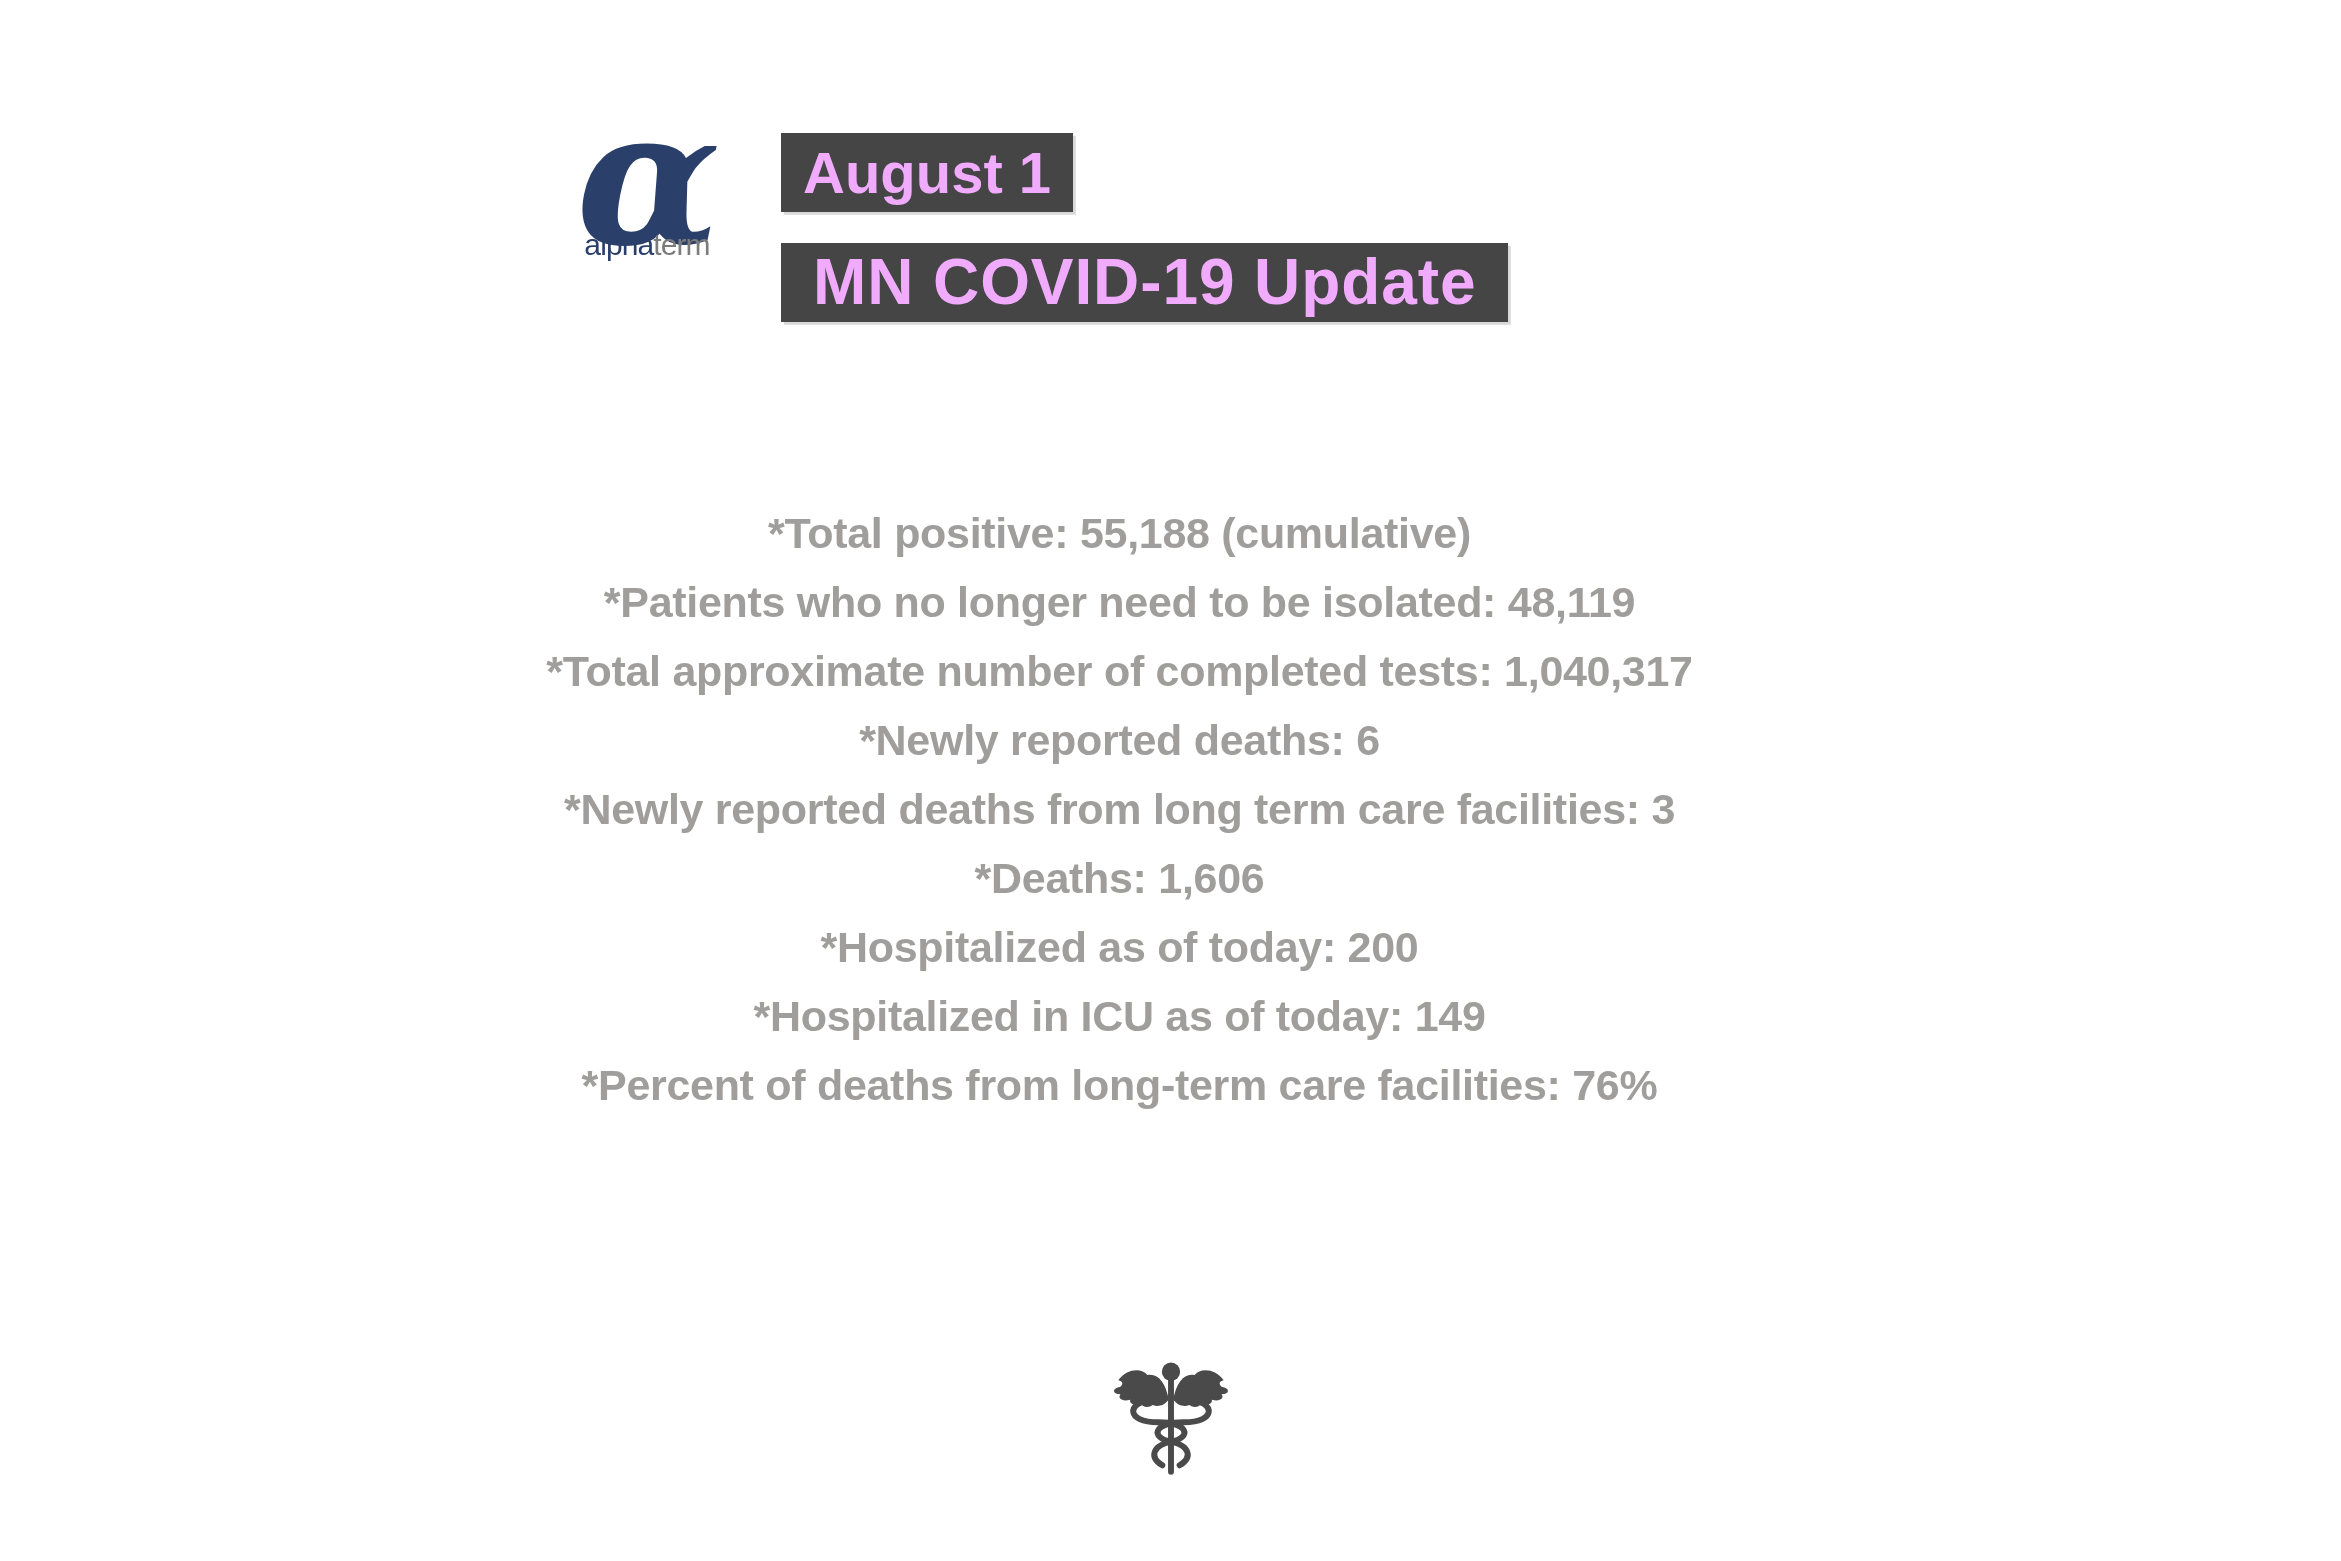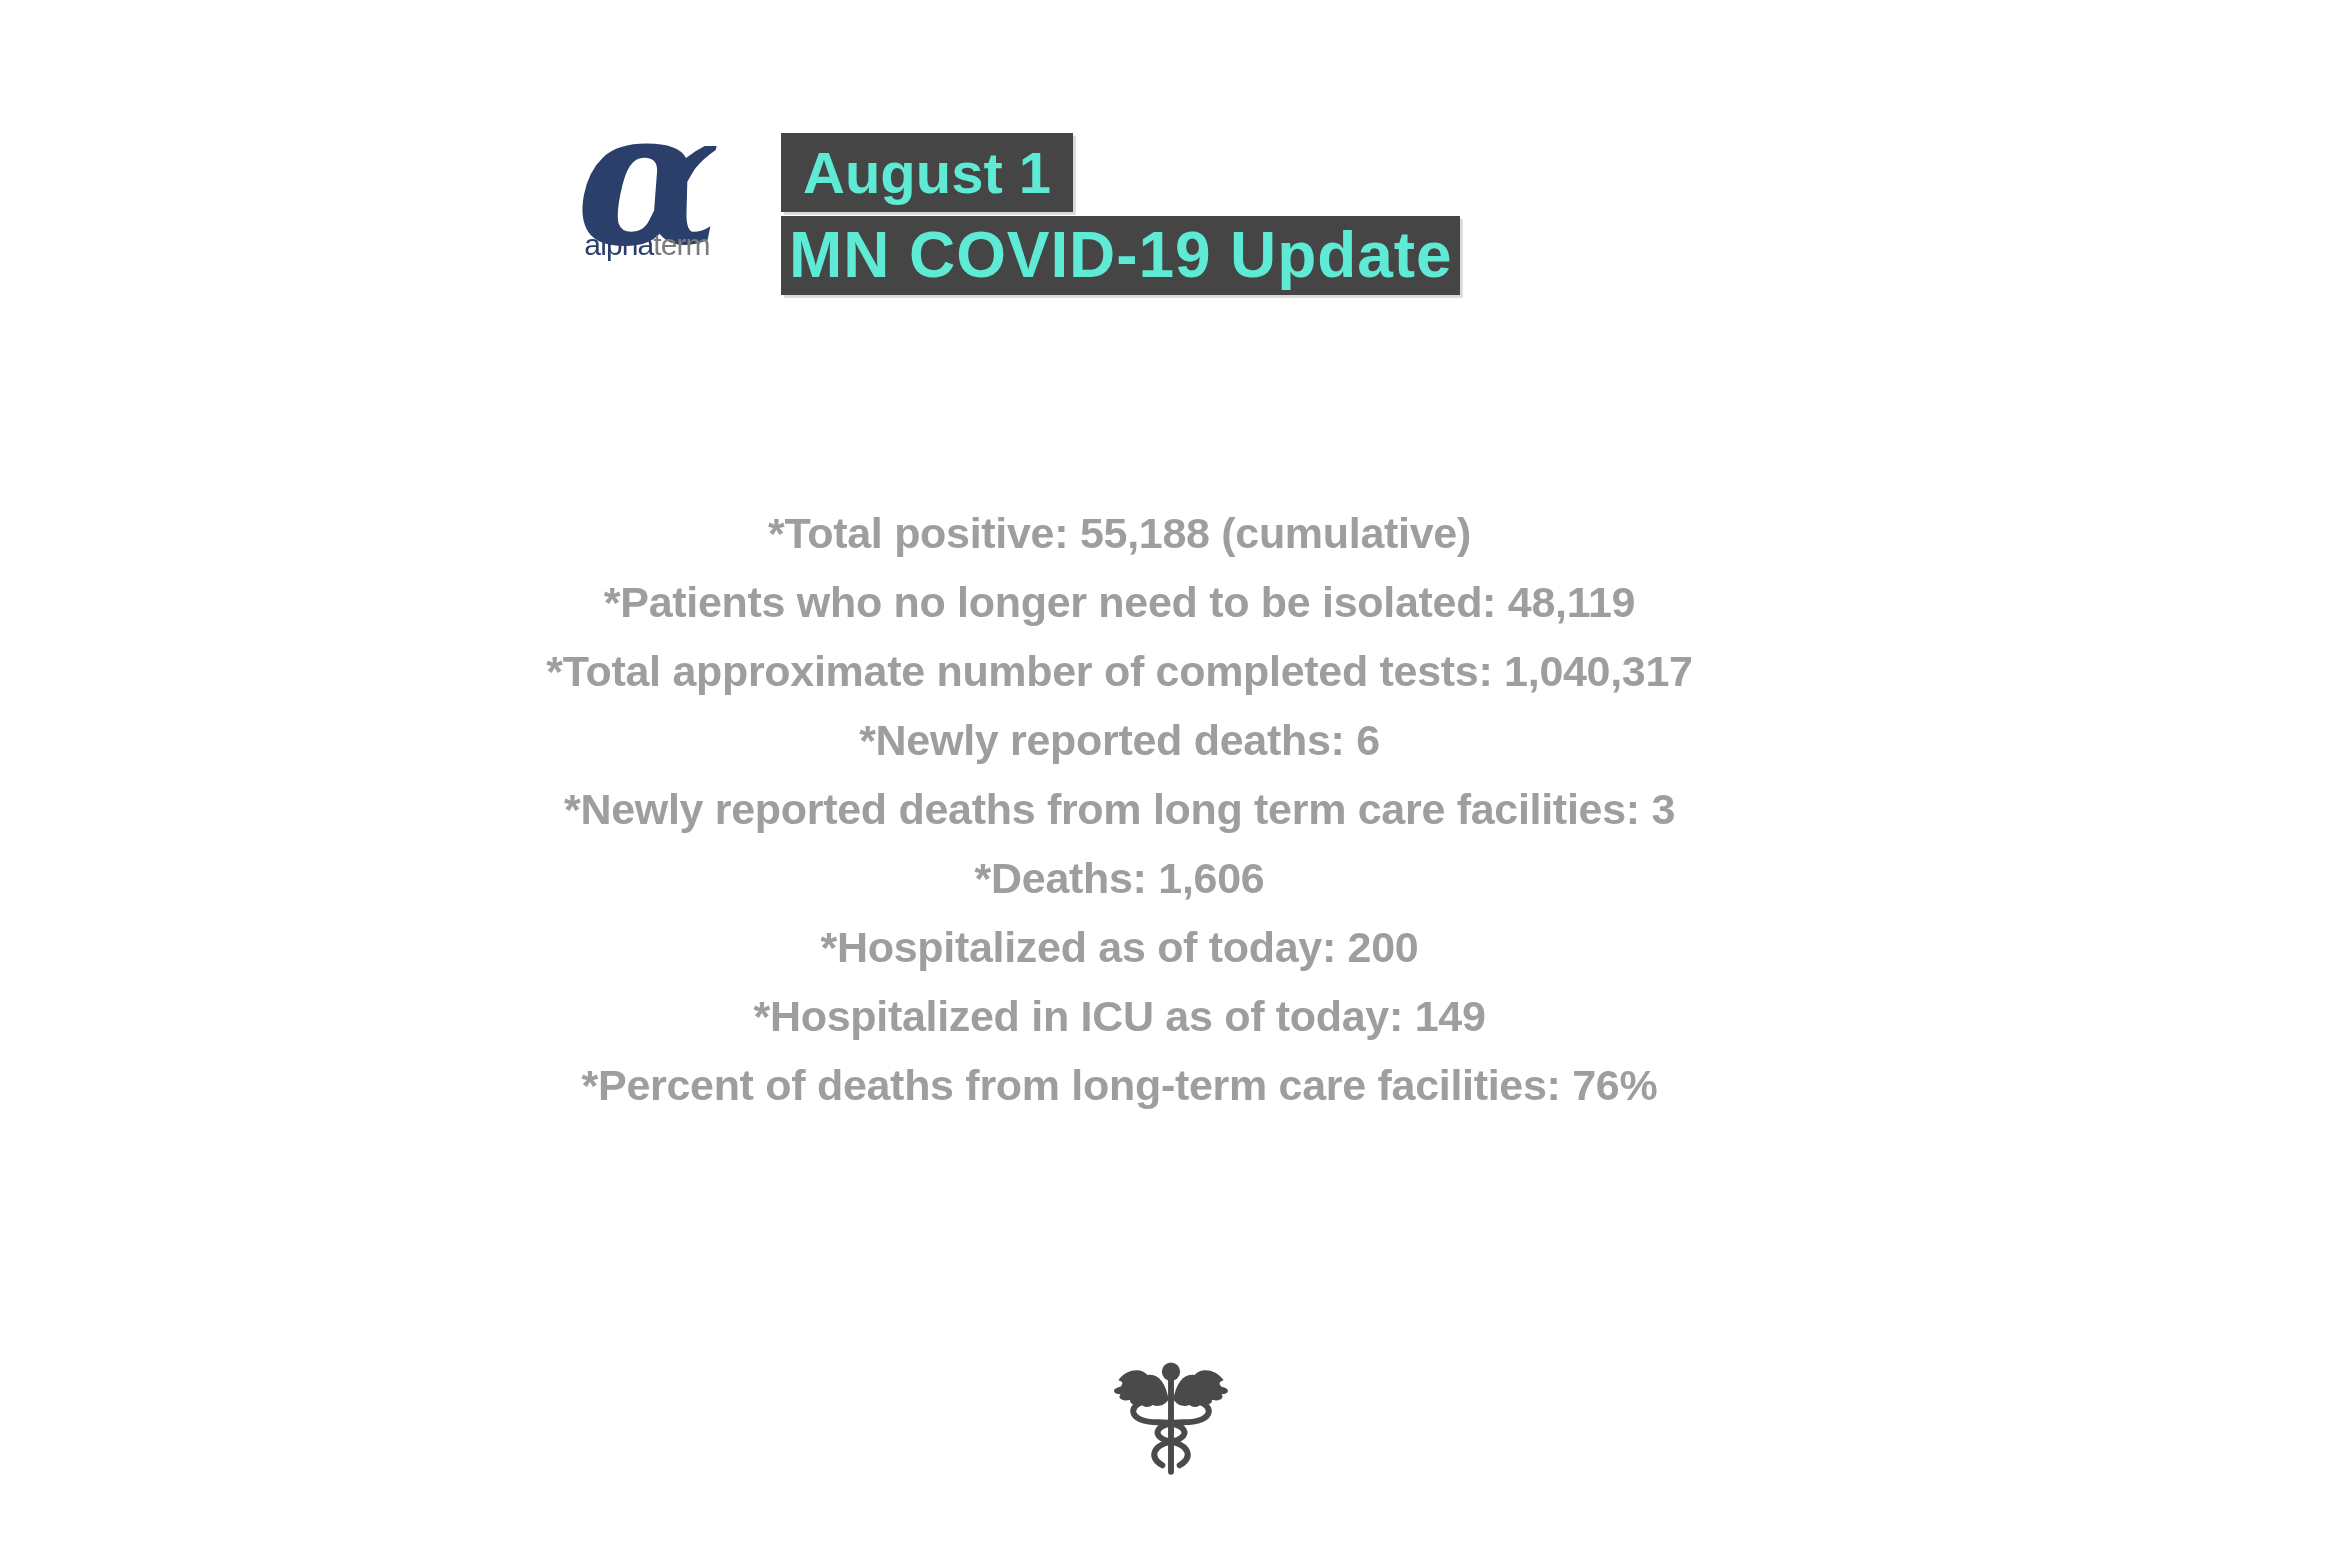--- a/index.html
+++ b/index.html
@@ -40,27 +40,27 @@
     font-weight: 400;
     color: #2b3f6b;
     white-space: nowrap;
   }
   .logo-wordmark .news { color: #7c7c7c; }
   
   .header { position: absolute; left: 781px; top: 133px; }
   .header-box {
     display: table;
     background: #454545;
-    color: #5eead4;
+    color: #f0abfc;
     font-weight: 700;
     white-space: nowrap;
     box-shadow: 2.8px 2.8px 0 #d9d9d9;
   }
   .header-box.date  { font-size: 58px; line-height: 79px; padding: 0 22px; }
-  .header-box.title { margin-top: 4px; font-size: 64px; line-height: 79px; padding: 0 8px; letter-spacing: 0.9px; }
+  .header-box.title { margin-top: 31px; font-size: 64px; line-height: 79px; padding: 0 32px; letter-spacing: 0.9px; }
   
   .stats {
     position: absolute;
     left: 0;
     top: 499px;
     width: 2239px;
     text-align: center;
     font-weight: 700;
     font-size: 43px;
     line-height: 69px;

